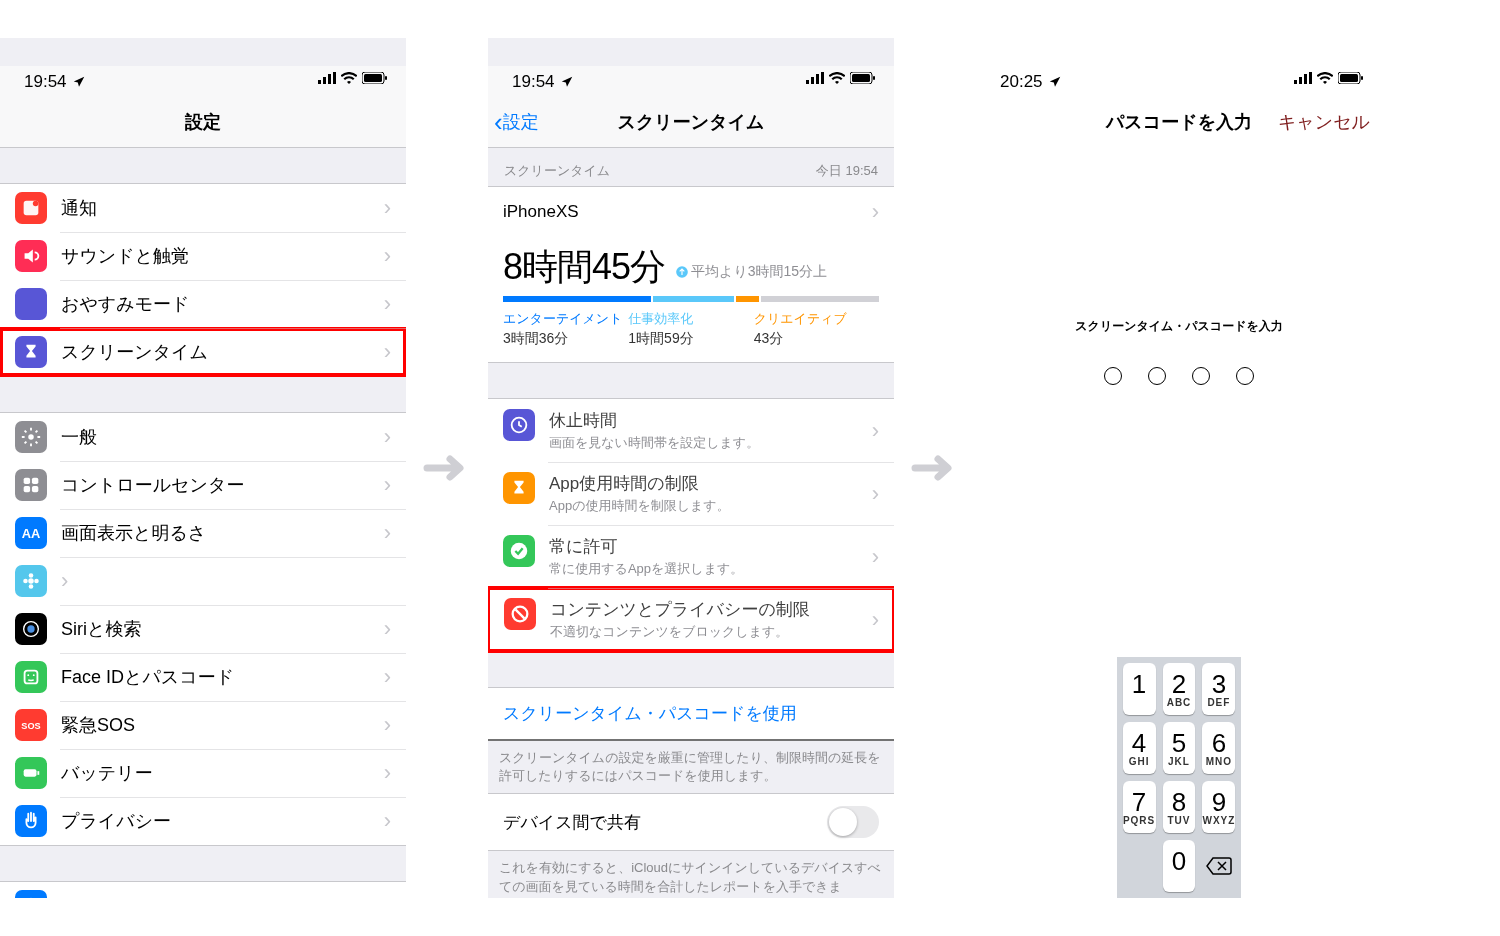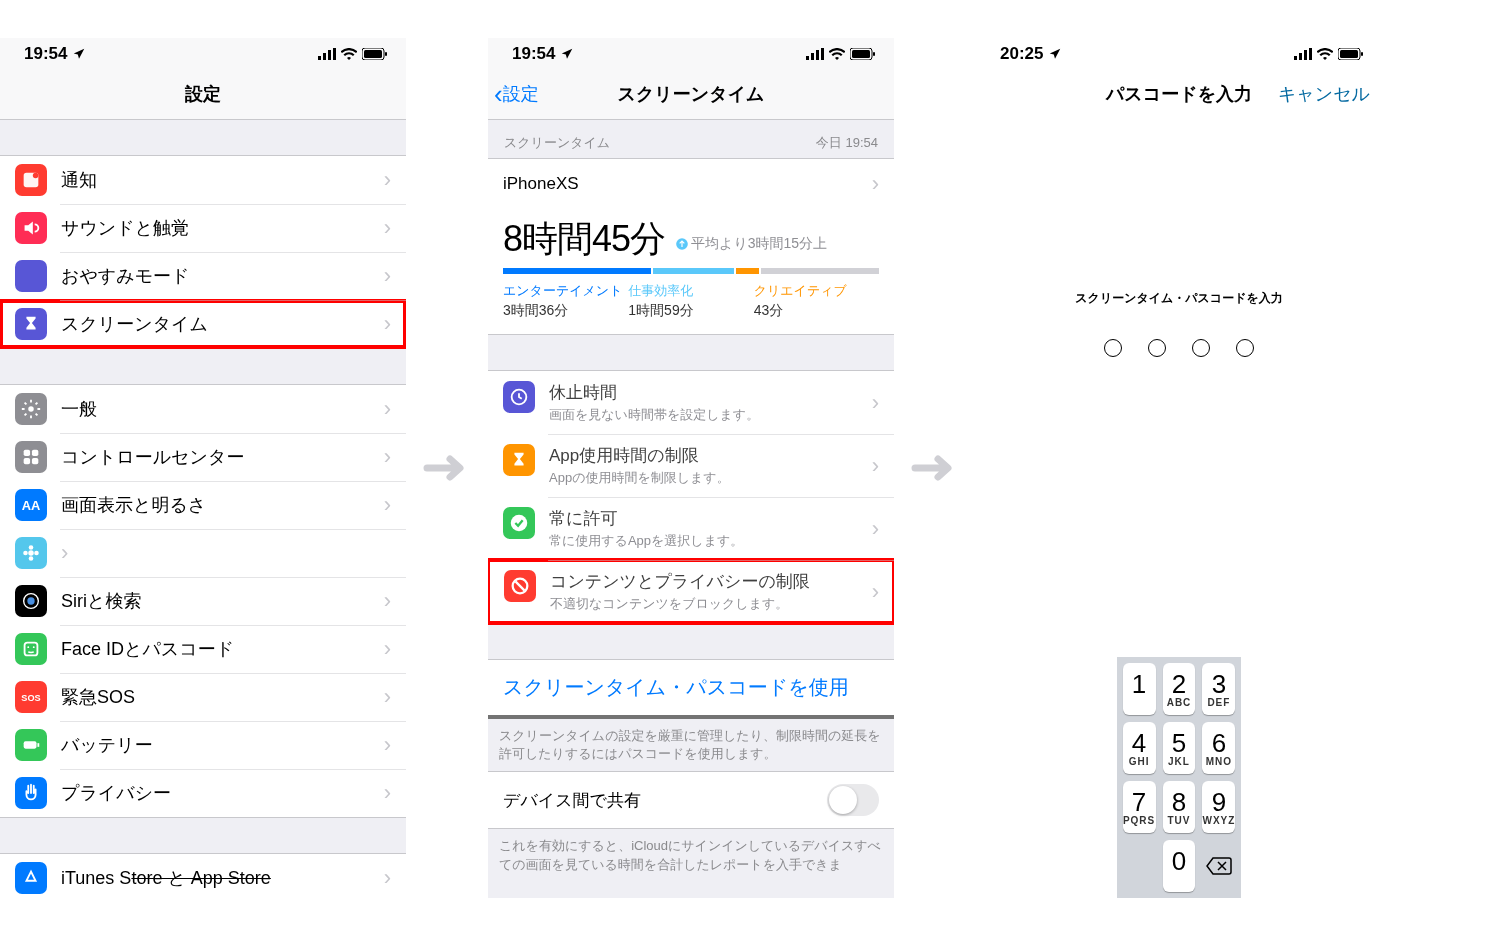--- a/index.html
+++ b/index.html
@@ -2,29 +2,29 @@
 <html><head>
 <meta charset="utf-8">
 <style>
 * { margin: 0; padding: 0; box-sizing: border-box; font-family: -apple-system, 'Hiragino Sans', 'Hiragino Kaku Gothic ProN', sans-serif; }
 body { background: #fff; display: flex; justify-content: center; }
 .container { display: flex; align-items: center; width: 1500px; height: 936px; gap: 0; }
 .phone { width: 406px; height: 860px; background: #efeff4; overflow: hidden; position: relative; display: flex; flex-direction: column; }
 .arrow-gap { width: 82px; display: flex; justify-content: center; align-items: center; }
 .arrow-gap svg { width: 50px; height: 30px; }
 
-.status-bar { display: flex; justify-content: space-between; align-items: center; padding: 6px 18px 4px 24px; font-size: 17px; font-weight: 700; background: #f8f8f9; }
+.status-bar { display: flex; justify-content: space-between; align-items: flex-start; padding: 6px 18px 4px 24px; font-size: 17px; font-weight: 400; background: #f8f8f9; margin-top: 28px; }
 .status-left { display: flex; align-items: center; gap: 5px; }
 .status-right { display: flex; align-items: center; gap: 5px; }
 
 .nav-bar { background: #f8f8f9; height: 52px; display: flex; align-items: center; justify-content: center; position: relative; border-bottom: 1px solid #c8c8cc; }
 .nav-title { font-size: 18px; font-weight: 600; }
 .nav-back { position: absolute; left: 6px; display: flex; align-items: center; color: #007aff; font-size: 18px; }
 .nav-back .chev { font-size: 26px; margin-right: 0; line-height: 1; }
-.nav-right { position: absolute; right: 12px; color: #0369a1; font-size: 18px; }
+.nav-right { position: absolute; right: 12px; color: #7f1d1d; font-size: 18px; }
 
 .scroll { flex: 1; overflow-y: hidden; }
 .group-spacer { height: 35px; }
 .group { background: #fff; border-top: 1px solid #c8c8cc; border-bottom: 1px solid #c8c8cc; }
 .row { display: flex; align-items: center; padding: 8px 15px 8px 15px; min-height: 48px; position: relative; }
 .row + .row::before { content: ''; position: absolute; left: 60px; right: 0; top: 0; height: 1px; background: #c8c8cc; transform: scaleY(0.5); }
 .row-icon { width: 32px; height: 32px; border-radius: 7px; margin-right: 14px; display: flex; align-items: center; justify-content: center; flex-shrink: 0; }
 .row-label { flex: 1; font-size: 18px; color: #000; }
 .row-chev { color: #c7c7cc; font-size: 22px; }
 .highlight { outline: 4px solid #ff0000; outline-offset: -3px; }
@@ -46,21 +46,21 @@
 
 .option-row { display: flex; align-items: flex-start; padding: 10px 15px; position: relative; }
 .option-row + .option-row::before { content: ''; position: absolute; left: 60px; right: 0; top: 0; height: 1px; background: #c8c8cc; transform: scaleY(0.5); }
 .opt-icon { width: 32px; height: 32px; border-radius: 7px; margin-right: 14px; flex-shrink: 0; display: flex; align-items: center; justify-content: center; }
 .opt-text { flex: 1; }
 .opt-title { font-size: 17px; color: #404040; }
 .opt-sub { font-size: 13px; color: #8e8e93; margin-top: 2px; }
 .opt-chev { color: #c7c7cc; font-size: 22px; align-self: center; margin-left: 6px; }
 .box-hl { outline: 4px solid #ff0000; outline-offset: -2px; padding-left: 16px; }
 
-.link-row { background: #fff; border-top: 1px solid #c8c8cc; border-bottom: 4px solid #737373; padding: 14px 15px; font-size: 20px; color: #007aff; }
+.link-row { background: #fff; border-top: 1px solid #c8c8cc; border-bottom: 2px solid #737373; padding: 14px 15px; font-size: 17px; color: #007aff; }
 .footer-text { padding: 8px 11px; font-size: 13px; color: #8a8a8d; line-height: 1.4; }
 
 .toggle-row { background: #fff; border-top: 1px solid #c8c8cc; border-bottom: 1px solid #c8c8cc; padding: 12px 15px; display: flex; align-items: center; font-size: 17px; }
 .toggle { margin-left: auto; width: 52px; height: 32px; background: #e9e9eb; border-radius: 16px; position: relative; }
 .toggle::after { content: ''; position: absolute; left: 2px; top: 2px; width: 28px; height: 28px; background: #fff; border-radius: 50%; box-shadow: 0 1px 3px rgba(0,0,0,0.3); }
 
 
 .passcode-body { flex: 1; background: #fff; display: flex; flex-direction: column; align-items: center; }
 .passcode-prompt { margin-top: 170px; font-size: 12px; font-weight: 600; }
 .dots { display: flex; gap: 26px; margin-top: 32px; }

